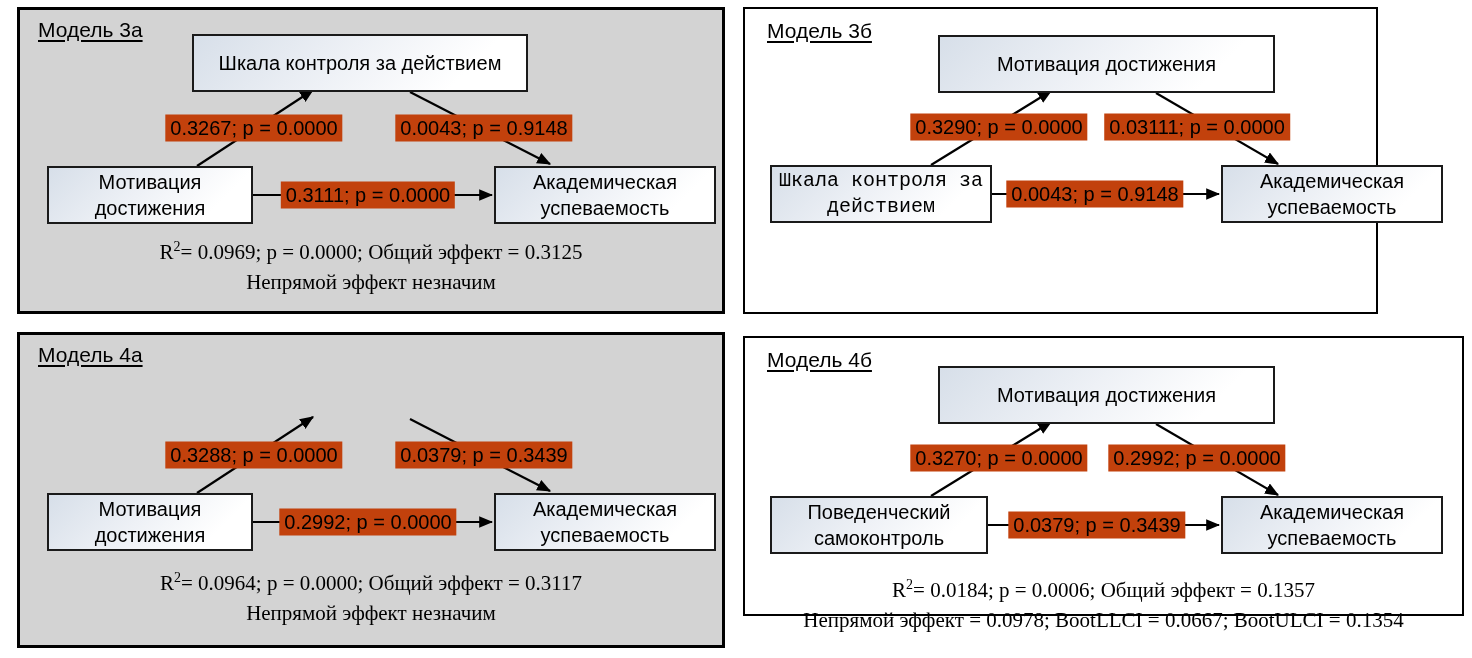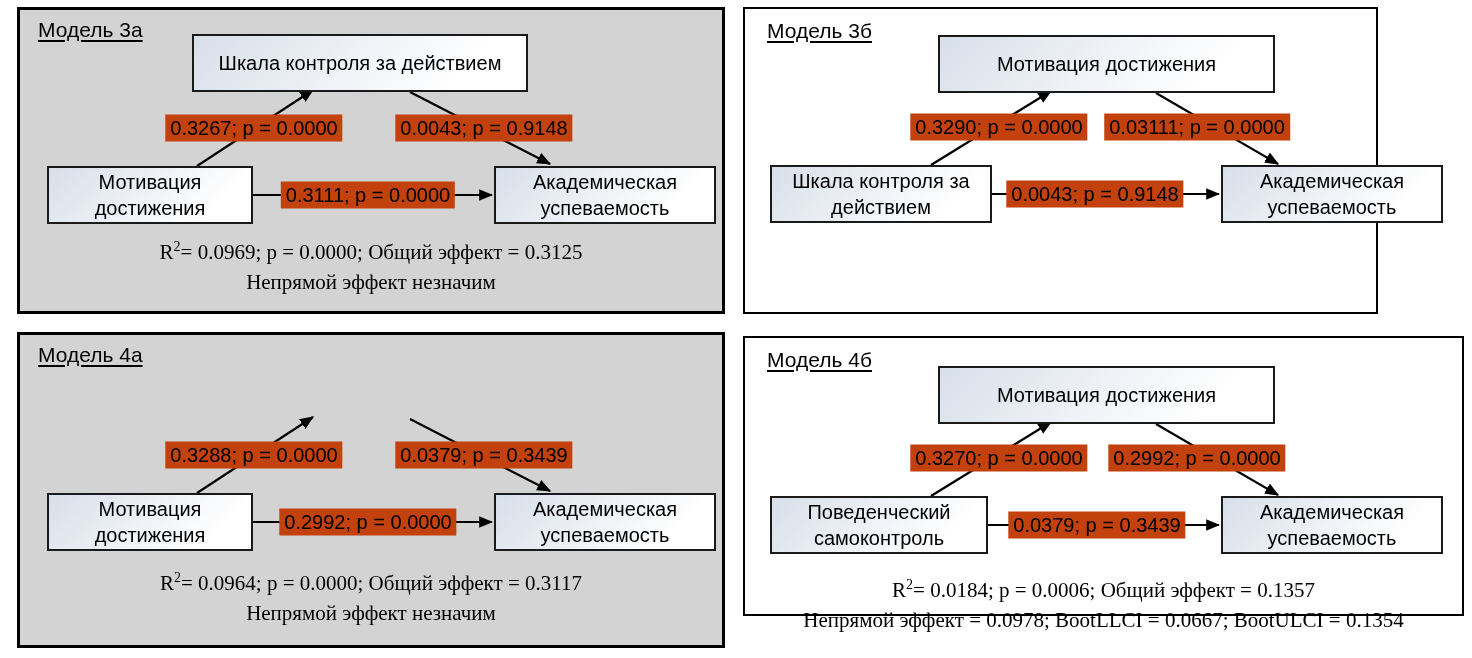--- a/index.html
+++ b/index.html
@@ -63,21 +63,21 @@
           <path d="M0,0 L12,5 L0,10 Z" fill="#000"></path>
         </marker>
     </defs>
     <line x1="186" y1="156" x2="306" y2="82" marker-end="url(#ah1)"></line>
     <line x1="411" y1="84" x2="533" y2="155" marker-end="url(#ah1)"></line>
     <line x1="247" y1="185" x2="474" y2="185" marker-end="url(#ah1)"></line>
   </svg>
   <div class="node" style="left:193px;top:26px;width:337px;height:58px;">
     <span>Мотивация достижения</span>
   </div>
-  <div class="node" style="left:25px;top:156px;width:222px;height:58px;">
+  <div class="node" style="left:25px;top:156px;width:222px;height:58px;font-family:Liberation Mono, monospace;">
     <span>Шкала контроля за</span>
     <span>действием</span>
   </div>
   <div class="node" style="left:476px;top:156px;width:222px;height:58px;">
     <span>Академическая</span>
     <span>успеваемость</span>
   </div>
   <div class="plabel" style="left:254px;top:118px;">0.3290; p = 0.0000</div>
   <div class="plabel" style="left:452px;top:118px;">0.03111; p = 0.0000</div>
   <div class="plabel" style="left:350px;top:185px;">0.0043; p = 0.9148</div>

